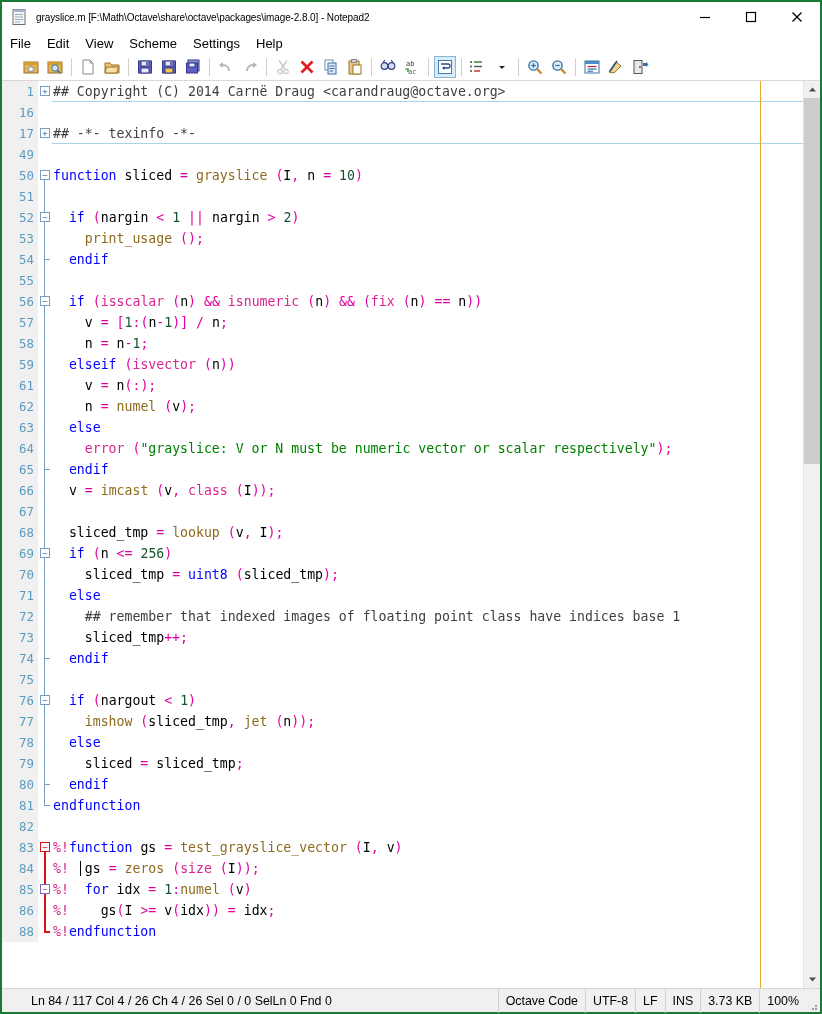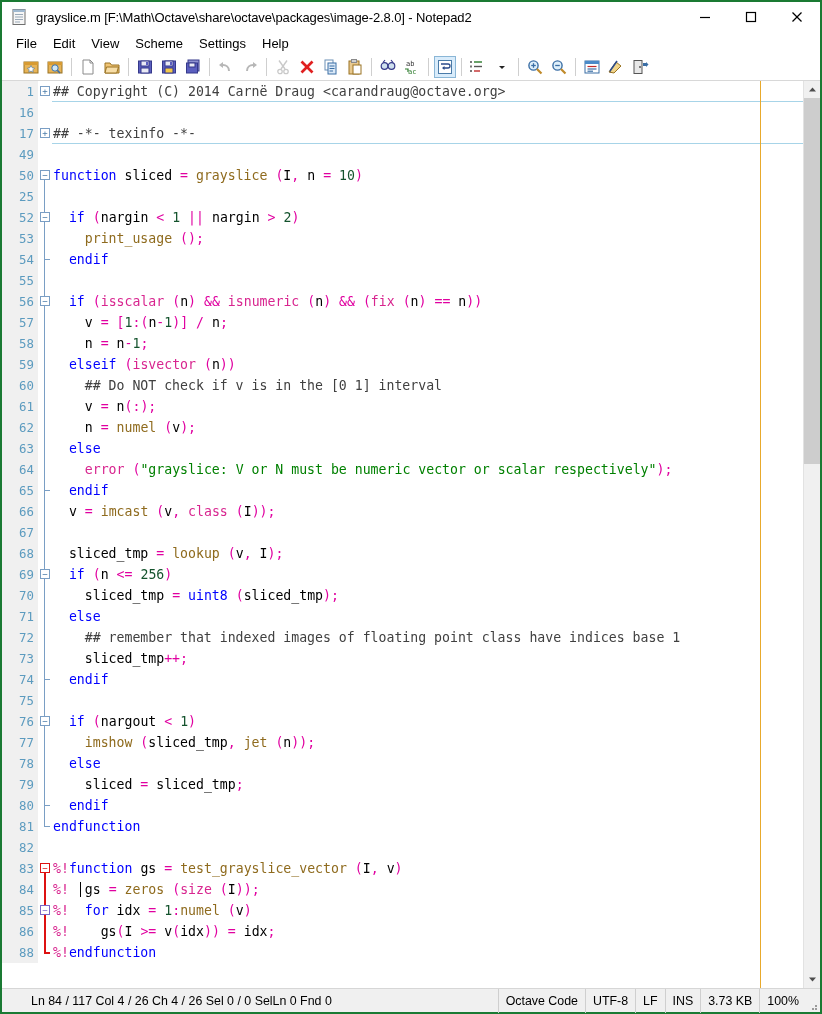--- a/index.html
+++ b/index.html
@@ -30,21 +30,21 @@
     padding-left: 8px;
     position: relative;
   }
   #titlebar .appicon {
     width: 18px; height: 18px;
     margin-right: 8px;
     position: relative;
     flex: 0 0 18px;
   }
   .title-text {
-    font-size: 13px;
+    font-size: 10px;
     color: #000000;
     white-space: nowrap;
     letter-spacing: -0.1px;
   }
   #wincontrols {
     position: absolute;
     right: 0; top: 0;
     height: 30px;
     display: flex;
   }
@@ -57,21 +57,20 @@
   }
   .winbtn svg { display: block; }
 
   
   #menubar {
     height: 22px;
     flex: 0 0 22px;
     display: flex;
     align-items: center;
     background: #ffffff;
-    padding-left: 6px;
   }
   .menu-item {
     font-size: 13px;
     color: #000;
     padding: 2px 8px;
     white-space: nowrap;
   }
 
   
   #toolbar {
@@ -514,30 +513,29 @@
 
   <div id="editor-wrap">
     <div id="editor">
       <div id="longline" style="left: 758px;"></div>
       <div id="code-lines">
           <div class="code-row"><div class="gutter-num">1</div><div class="fold-col"><div class="fbox">+</div></div><div class="code-text"><span class="com">## Copyright (C) 2014 Carnë Draug &lt;carandraug@octave.org&gt;</span><div class="foldline"></div></div></div>
           <div class="code-row"><div class="gutter-num">16</div><div class="fold-col"></div><div class="code-text"></div></div>
           <div class="code-row"><div class="gutter-num">17</div><div class="fold-col"><div class="fbox">+</div></div><div class="code-text"><span class="com">## -*- texinfo -*-</span><div class="foldline"></div></div></div>
           <div class="code-row"><div class="gutter-num">49</div><div class="fold-col"></div><div class="code-text"></div></div>
           <div class="code-row"><div class="gutter-num">50</div><div class="fold-col"><div class="fbox">−</div><div class="fline half-bot"></div></div><div class="code-text"><span class="kw">function</span><span class="pl"> </span><span class="id">sliced</span><span class="pl"> </span><span class="op">=</span><span class="pl"> </span><span class="fn">grayslice</span><span class="pl"> </span><span class="op">(</span><span class="id">I</span><span class="op">,</span><span class="pl"> </span><span class="id">n</span><span class="pl"> </span><span class="op">=</span><span class="pl"> </span><span class="num">10</span><span class="op">)</span></div></div>
-          <div class="code-row"><div class="gutter-num">25</div><div class="fold-col"><div class="fline"></div></div><div class="code-text"></div></div>
+          <div class="code-row"><div class="gutter-num">51</div><div class="fold-col"><div class="fline"></div></div><div class="code-text"></div></div>
           <div class="code-row"><div class="gutter-num">52</div><div class="fold-col"><div class="fline half-top"></div><div class="fbox">−</div><div class="fline half-bot"></div></div><div class="code-text"><span class="pl">  </span><span class="kw">if</span><span class="pl"> </span><span class="op">(</span><span class="id">nargin</span><span class="pl"> </span><span class="op">&lt;</span><span class="pl"> </span><span class="num">1</span><span class="pl"> </span><span class="op">||</span><span class="pl"> </span><span class="id">nargin</span><span class="pl"> </span><span class="op">&gt;</span><span class="pl"> </span><span class="num">2</span><span class="op">)</span></div></div>
           <div class="code-row"><div class="gutter-num">53</div><div class="fold-col"><div class="fline"></div></div><div class="code-text"><span class="pl">    </span><span class="fn">print_usage</span><span class="pl"> </span><span class="op">();</span></div></div>
           <div class="code-row"><div class="gutter-num">54</div><div class="fold-col"><div class="fline"></div><div class="ftail"></div></div><div class="code-text"><span class="pl">  </span><span class="kw">endif</span></div></div>
           <div class="code-row"><div class="gutter-num">55</div><div class="fold-col"><div class="fline"></div></div><div class="code-text"></div></div>
           <div class="code-row"><div class="gutter-num">56</div><div class="fold-col"><div class="fline half-top"></div><div class="fbox">−</div><div class="fline half-bot"></div></div><div class="code-text"><span class="pl">  </span><span class="kw">if</span><span class="pl"> </span><span class="op">(</span><span class="cmd">isscalar</span><span class="pl"> </span><span class="op">(</span><span class="id">n</span><span class="op">)</span><span class="pl"> </span><span class="op">&amp;&amp;</span><span class="pl"> </span><span class="cmd">isnumeric</span><span class="pl"> </span><span class="op">(</span><span class="id">n</span><span class="op">)</span><span class="pl"> </span><span class="op">&amp;&amp;</span><span class="pl"> </span><span class="op">(</span><span class="cmd">fix</span><span class="pl"> </span><span class="op">(</span><span class="id">n</span><span class="op">)</span><span class="pl"> </span><span class="op">==</span><span class="pl"> </span><span class="id">n</span><span class="op">))</span></div></div>
           <div class="code-row"><div class="gutter-num">57</div><div class="fold-col"><div class="fline"></div></div><div class="code-text"><span class="pl">    </span><span class="id">v</span><span class="pl"> </span><span class="op">=</span><span class="pl"> </span><span class="op">[</span><span class="num">1</span><span class="op">:(</span><span class="id">n</span><span class="op">-</span><span class="num">1</span><span class="op">)]</span><span class="pl"> </span><span class="op">/</span><span class="pl"> </span><span class="id">n</span><span class="op">;</span></div></div>
           <div class="code-row"><div class="gutter-num">58</div><div class="fold-col"><div class="fline"></div></div><div class="code-text"><span class="pl">    </span><span class="id">n</span><span class="pl"> </span><span class="op">=</span><span class="pl"> </span><span class="id">n</span><span class="op">-</span><span class="num">1</span><span class="op">;</span></div></div>
           <div class="code-row"><div class="gutter-num">59</div><div class="fold-col"><div class="fline"></div></div><div class="code-text"><span class="pl">  </span><span class="kw">elseif</span><span class="pl"> </span><span class="op">(</span><span class="cmd">isvector</span><span class="pl"> </span><span class="op">(</span><span class="id">n</span><span class="op">))</span></div></div>
-          <div class="code-row"><div class="gutter-num">60</div><div class="fold-col"><div class="fline"></div></div><div class="code-text"><span class="pl">    </span><span class="com">## Do NOT check if v is in the [0 1] interval</span></div></div>
           <div class="code-row"><div class="gutter-num">61</div><div class="fold-col"><div class="fline"></div></div><div class="code-text"><span class="pl">    </span><span class="id">v</span><span class="pl"> </span><span class="op">=</span><span class="pl"> </span><span class="id">n</span><span class="op">(:);</span></div></div>
           <div class="code-row"><div class="gutter-num">62</div><div class="fold-col"><div class="fline"></div></div><div class="code-text"><span class="pl">    </span><span class="id">n</span><span class="pl"> </span><span class="op">=</span><span class="pl"> </span><span class="fn">numel</span><span class="pl"> </span><span class="op">(</span><span class="id">v</span><span class="op">);</span></div></div>
           <div class="code-row"><div class="gutter-num">63</div><div class="fold-col"><div class="fline"></div></div><div class="code-text"><span class="pl">  </span><span class="kw">else</span></div></div>
           <div class="code-row"><div class="gutter-num">64</div><div class="fold-col"><div class="fline"></div></div><div class="code-text"><span class="pl">    </span><span class="cmd">error</span><span class="pl"> </span><span class="op">(</span><span class="str">"grayslice: V or N must be numeric vector or scalar respectively"</span><span class="op">);</span></div></div>
           <div class="code-row"><div class="gutter-num">65</div><div class="fold-col"><div class="fline"></div><div class="ftail"></div></div><div class="code-text"><span class="pl">  </span><span class="kw">endif</span></div></div>
           <div class="code-row"><div class="gutter-num">66</div><div class="fold-col"><div class="fline"></div></div><div class="code-text"><span class="pl">  </span><span class="id">v</span><span class="pl"> </span><span class="op">=</span><span class="pl"> </span><span class="fn">imcast</span><span class="pl"> </span><span class="op">(</span><span class="id">v</span><span class="op">,</span><span class="pl"> </span><span class="cmd">class</span><span class="pl"> </span><span class="op">(</span><span class="id">I</span><span class="op">));</span></div></div>
           <div class="code-row"><div class="gutter-num">67</div><div class="fold-col"><div class="fline"></div></div><div class="code-text"></div></div>
           <div class="code-row"><div class="gutter-num">68</div><div class="fold-col"><div class="fline"></div></div><div class="code-text"><span class="pl">  </span><span class="id">sliced_tmp</span><span class="pl"> </span><span class="op">=</span><span class="pl"> </span><span class="fn">lookup</span><span class="pl"> </span><span class="op">(</span><span class="id">v</span><span class="op">,</span><span class="pl"> </span><span class="id">I</span><span class="op">);</span></div></div>
           <div class="code-row"><div class="gutter-num">69</div><div class="fold-col"><div class="fline half-top"></div><div class="fbox">−</div><div class="fline half-bot"></div></div><div class="code-text"><span class="pl">  </span><span class="kw">if</span><span class="pl"> </span><span class="op">(</span><span class="id">n</span><span class="pl"> </span><span class="op">&lt;=</span><span class="pl"> </span><span class="num">256</span><span class="op">)</span></div></div>
           <div class="code-row"><div class="gutter-num">70</div><div class="fold-col"><div class="fline"></div></div><div class="code-text"><span class="pl">    </span><span class="id">sliced_tmp</span><span class="pl"> </span><span class="op">=</span><span class="pl"> </span><span class="kw2">uint8</span><span class="pl"> </span><span class="op">(</span><span class="id">sliced_tmp</span><span class="op">);</span></div></div>

